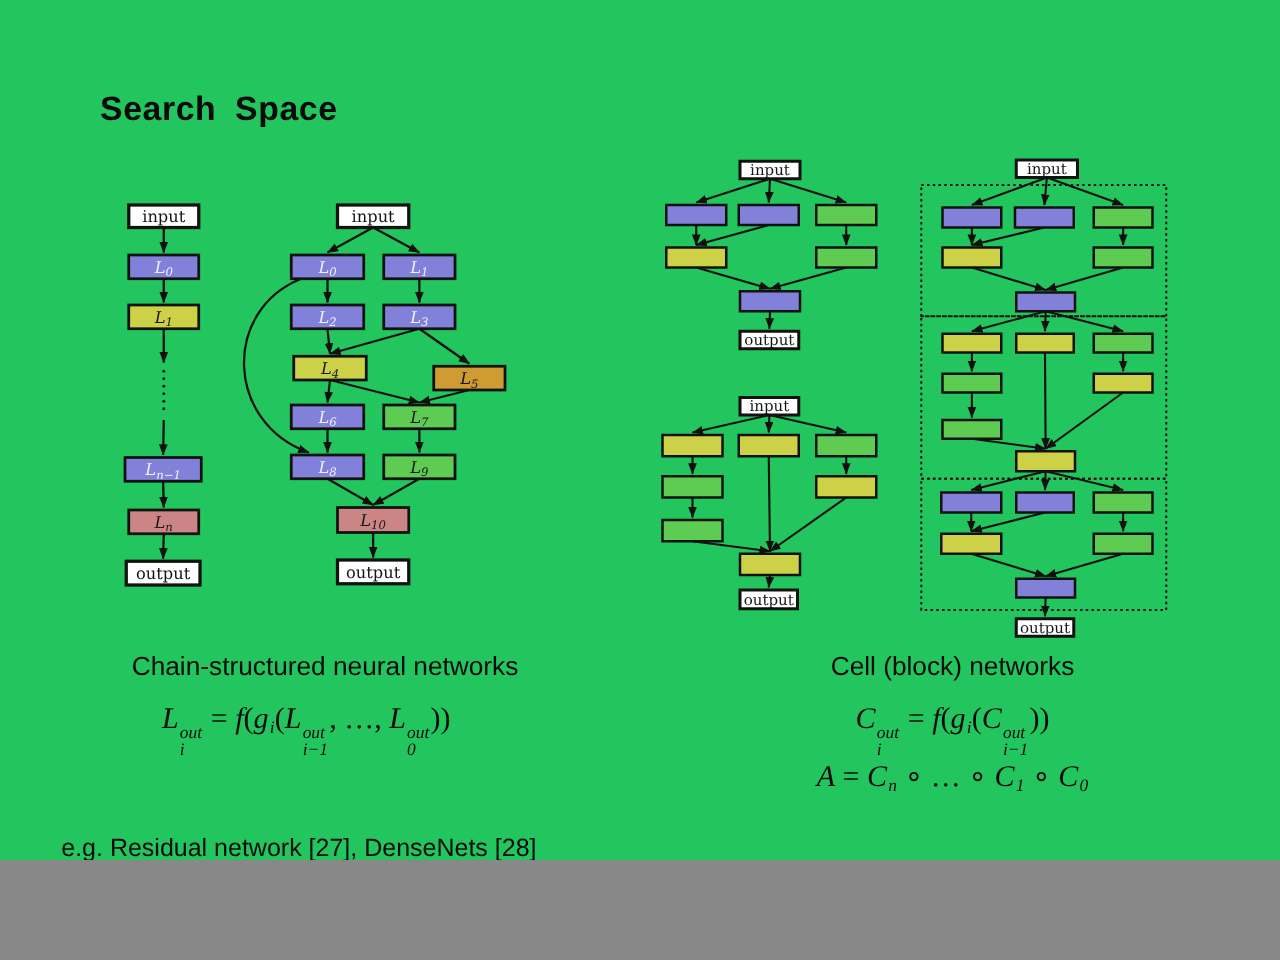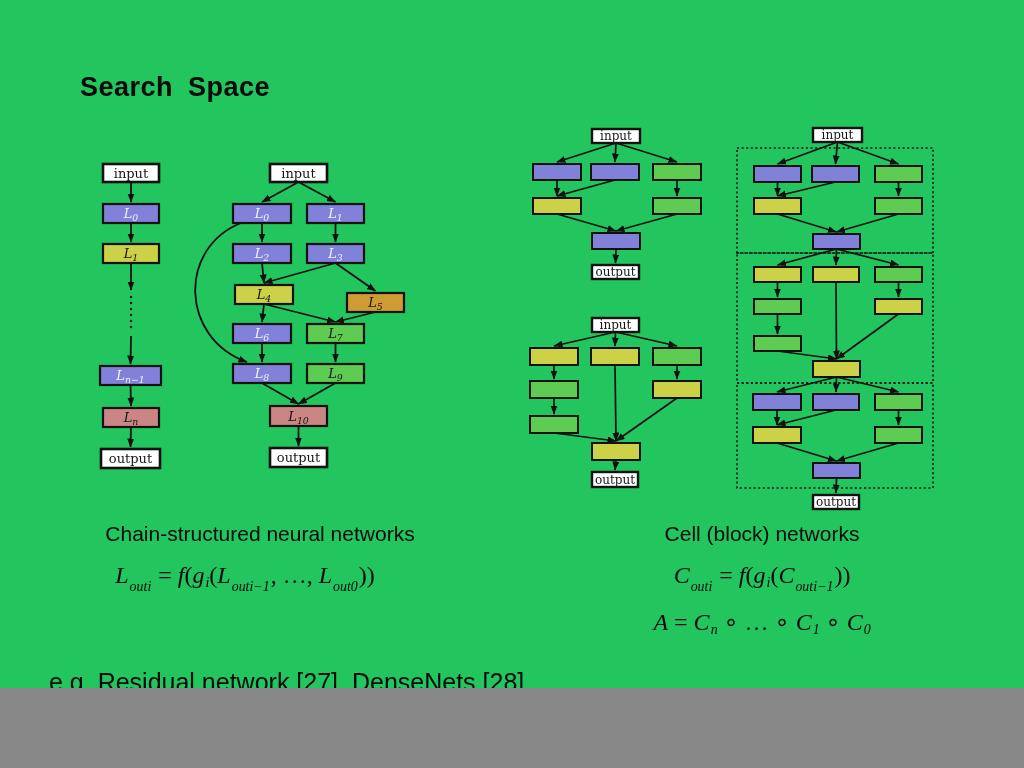--- a/index.html
+++ b/index.html
@@ -11,25 +11,25 @@
   .caption{position:absolute;font-size:21px;text-align:center;color:#0a0a0a;}
   #left-caption{left:60px;top:522px;width:400px;}
   #right-caption{left:612px;top:522px;width:300px;}
   .formula{position:absolute;font-family:"Liberation Serif",serif;font-size:24px;
            text-align:center;color:#0a0a0a;line-height:1.25;}
   #chain-f1{left:85px;top:560px;width:320px;}
   #chain-f2{left:80px;top:607px;width:290px;}
   #cell-f1{left:612px;top:560px;width:300px;}
   #cell-f2{left:612px;top:607px;width:300px;text-align:center;}
   .it{font-style:italic;}
-  .ss{display:inline-flex;flex-direction:row;align-items:flex-start;font-size:0.58em;
+  .ss{display:inline-flex;flex-direction:column;align-items:flex-start;font-size:0.58em;
       line-height:1.02;vertical-align:-0.55em;font-style:italic;margin:0 1px;}
   .ssup,.ssub{display:block;}
   .subonly{font-size:0.58em;font-style:italic;vertical-align:-0.3em;margin-left:1px;}
-  #example-note{position:absolute;left:49px;top:668px;font-size:25px;}
+  #example-note{position:absolute;left:49px;top:668px;font-size:20px;}
   #page-number{position:absolute;left:0;top:693px;width:100%;text-align:center;
                font-size:16px;color:#3c3c3c;}
 </style>
 </head>
 <body>
 
 <div id="slide">
   <div id="title">Search Space</div>
 
   <svg id="diagram-svg" width="1024" height="768" viewBox="0 0 1024 768">

